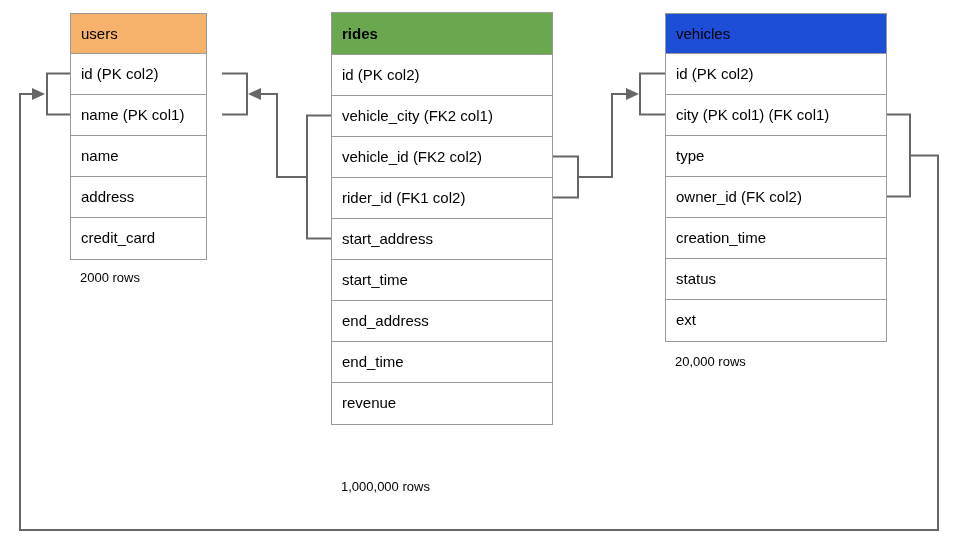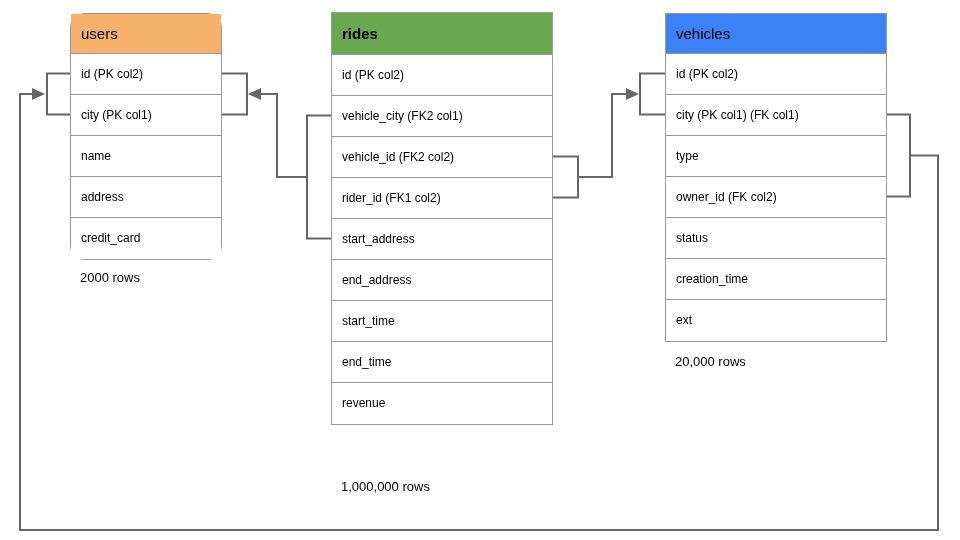--- a/index.html
+++ b/index.html
@@ -26,21 +26,21 @@
     color: #000000;
     border-bottom: 1px solid #999999;
     box-sizing: border-box;
     white-space: nowrap;
     overflow: hidden;
   }
   .cell {
     height: 41px;
     line-height: 40px;
     padding-left: 10px;
-    font-size: 12px;
+    font-size: 15px;
     color: #000000;
     border-bottom: 1px solid #999999;
     box-sizing: border-box;
     background: #ffffff;
     white-space: nowrap;
     overflow: hidden;
   }
   .cell:last-child { border-bottom: none; }
   .rowcount {
     position: absolute;
@@ -76,49 +76,49 @@
 
       <path d="M 70 73.5 H 47 V 114.5 H 70"></path>
     </g>
     <g fill="#666666" stroke="none">
       <polygon points="248,94 261,88 261,100"></polygon>
       <polygon points="639,94 626,88 626,100"></polygon>
       <polygon points="45,94 32,88 32,100"></polygon>
     </g>
   </svg>
 
-  <div class="tbl" style="left:70px; top:13px; width:152px;border-radius:14px;">
+  <div class="tbl" style="left:70px; top:13px; width:137px;">
     <div class="thead" style="background: rgb(246, 178, 107);">users</div>
     <div class="cell">id (PK col2)</div>
-    <div class="cell">city (PK col1)</div>
+    <div class="cell">name (PK col1)</div>
     <div class="cell">name</div>
     <div class="cell">address</div>
     <div class="cell">credit_card</div>
   </div>
   <div class="rowcount" style="left:80px; top:270px;">2000 rows</div>
 
   <div class="tbl" style="left:331px; top:12px; width:222px;">
     <div class="thead" style="height: 42px; line-height: 42px; background: rgb(106, 168, 79); font-weight: bold;">rides</div>
     <div class="cell">id (PK col2)</div>
     <div class="cell">vehicle_city (FK2 col1)</div>
     <div class="cell">vehicle_id (FK2 col2)</div>
     <div class="cell">rider_id (FK1 col2)</div>
     <div class="cell">start_address</div>
+    <div class="cell">start_time</div>
     <div class="cell">end_address</div>
-    <div class="cell">start_time</div>
     <div class="cell">end_time</div>
     <div class="cell">revenue</div>
   </div>
   <div class="rowcount" style="left:341px; top:479px;">1,000,000 rows</div>
 
   <div class="tbl" style="left:665px; top:13px; width:222px;">
-    <div class="thead" style="background: #3b82f6;">vehicles</div>
+    <div class="thead" style="background: #1d4ed8;">vehicles</div>
     <div class="cell">id (PK col2)</div>
     <div class="cell">city (PK col1) (FK col1)</div>
     <div class="cell">type</div>
     <div class="cell">owner_id (FK col2)</div>
+    <div class="cell">creation_time</div>
     <div class="cell">status</div>
-    <div class="cell">creation_time</div>
     <div class="cell">ext</div>
   </div>
   <div class="rowcount" style="left:675px; top:354px;">20,000 rows</div>
 
 </div>
 
 </body></html>

